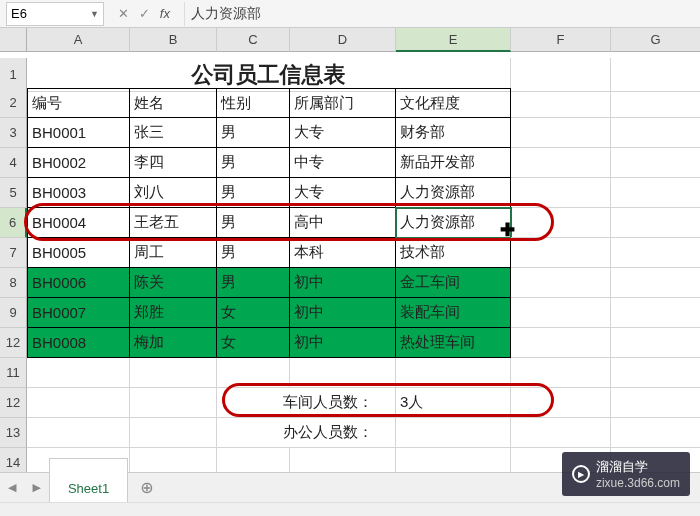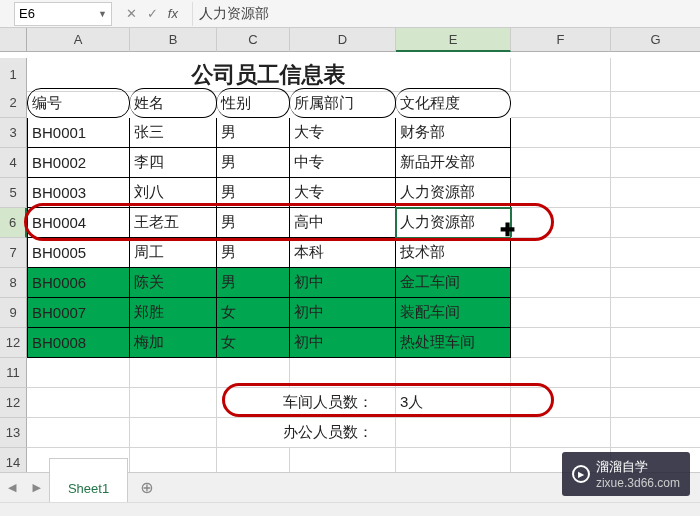--- a/index.html
+++ b/index.html
@@ -11,21 +11,20 @@
       height: 516px;
       overflow: hidden;
       position: relative;
     }
     .formula-bar {
       display: flex;
       align-items: center;
       height: 28px;
       border-bottom: 1px solid #ccc;
       background: #f5f5f5;
-      padding-left: 8px;
     }
     .name-box {
       width: 98px;
       height: 24px;
       background: #fff;
       border: 1px solid #ccc;
       display: flex;
       align-items: center;
       justify-content: space-between;
       padding: 0 4px;
@@ -106,21 +105,21 @@
       align-items: center;
       font-size: 15px;
       color: #222;
       overflow: hidden;
     }
     .data-cell {
       border-right: 1px solid #000;
       border-bottom: 1px solid #000;
     }
     .data-cell.left-edge { border-left: 1px solid #000; }
-    .data-cell.top-edge { border-top: 1px solid #000; border-radius: 14px; }
+    .data-cell.top-edge { border-top: 1px solid #000; }
     .title-cell {
       grid-column: 2 / 7;
       justify-content: center;
       font-size: 22px;
       font-weight: bold;
       font-family: Liberation Serif, serif;
       height: 34px;
     }
     .row1 { height: 34px; }
     .green { background: #00a650; }

